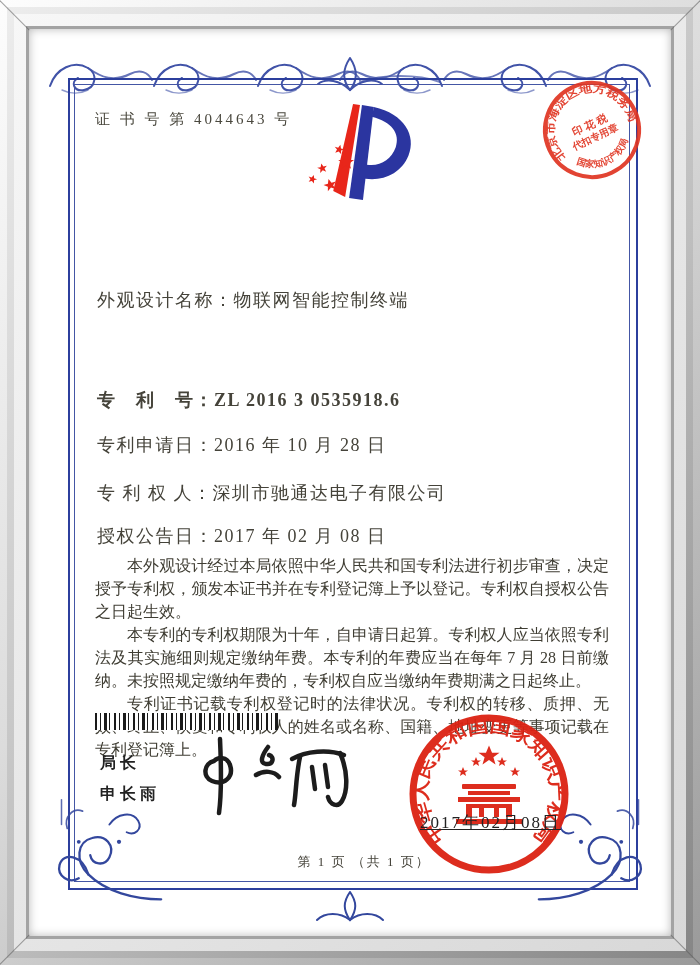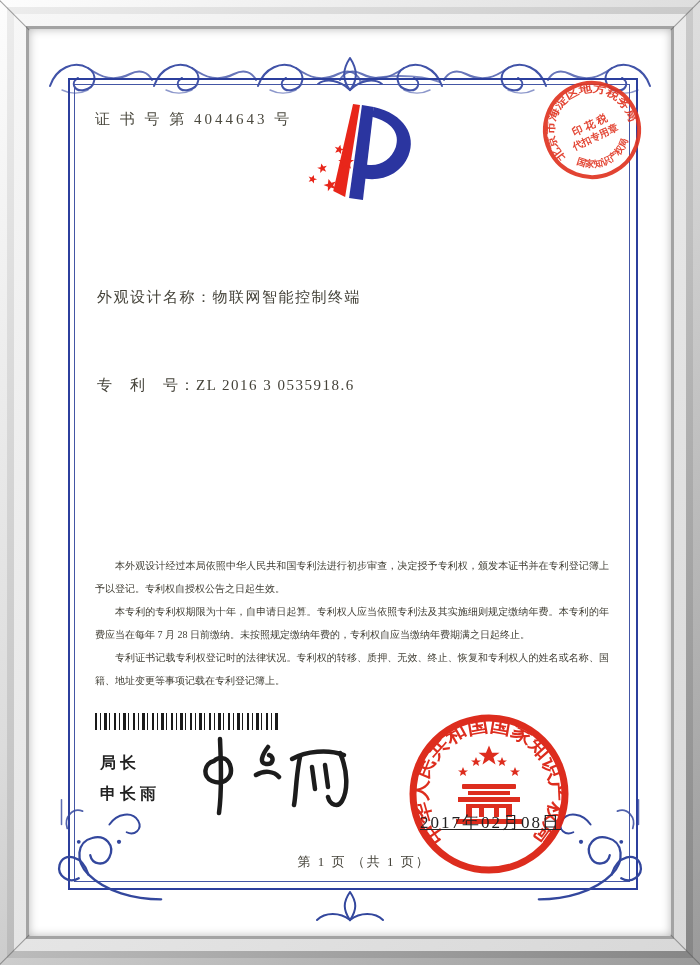--- a/index.html
+++ b/index.html
@@ -17,23 +17,23 @@
   #m-tr{right:0;top:0;transform:rotate(-45deg);transform-origin:100% 0;}
   #m-bl{left:0;bottom:0;transform:rotate(-45deg);transform-origin:0 100%;}
   #m-br{right:0;bottom:0;transform:rotate(45deg);transform-origin:100% 100%;}
   
   #border-outer{left:68px;top:78px;width:566px;height:808px;border:2px solid #2c3f9d;}
   #border-inner{left:74px;top:84px;width:554px;height:796px;border:1px solid #4456a5;}
   
   #cert-no{left:95px;top:110px;font-size:15px;letter-spacing:3px;color:#4a483e;}
   #title{left:0;right:0;top:201px;text-align:center;font-size:34px;font-weight:700;
          letter-spacing:7px;color:#161616;}
-  .field{left:97px;width:480px;font-size:15px;color:#45433a;letter-spacing:1.5px;white-space:nowrap;}
-  #fr0{top:288px;} #fr1{top:343px;} #fr2{top:376px;} #fr3{top:433px;} #fr4{top:481px;} #fr5{top:524px;}
-  #paras{left:95px;top:554px;width:514px;font-size:10px;line-height:23px;
+  .field{left:97px;width:480px;font-size:18px;color:#45433a;letter-spacing:1.5px;white-space:nowrap;}
+  #fr0{top:288px;} #fr1{top:343px;} #fr2{top:388px;font-weight:bold;} #fr3{top:433px;} #fr4{top:481px;} #fr5{top:524px;}
+  #paras{left:95px;top:554px;width:514px;font-size:16px;line-height:23px;
          color:#3f3d33;text-align:justify;}
   #paras p{margin:0;text-indent:2em;}
   #barcode{left:95px;top:713px;width:183px;height:17px;background-color:#fff;
      background-image:repeating-linear-gradient(90deg,
        #1a1a1a 0 2px,transparent 2px 5px,#1a1a1a 5px 6px,transparent 6px 9px,
        #1a1a1a 9px 12px,transparent 12px 14px,#1a1a1a 14px 15px,transparent 15px 19px);}
   #dir-label{left:100px;top:753px;font-family:Liberation Serif, serif;
      font-weight:700;font-size:16px;letter-spacing:4px;color:#222;}
   #dir-name{left:100px;top:784px;font-family:Liberation Mono, monospace;
      font-weight:700;font-size:16px;letter-spacing:4px;color:#222;}
@@ -159,20 +159,23 @@
     </text>
     <text x="0" y="-2" text-anchor="middle" font-size="10.5" font-weight="700" fill="#e03522">印 花 税</text>
     <text x="0" y="11" text-anchor="middle" font-size="9.8" font-weight="700" fill="#e03522">代扣专用章</text>
   </svg>
 
   
 
   
   <div class="abs field" id="fr0"><span>外观设计名称：</span><span>物联网智能控制终端</span></div>
   <div class="abs field" id="fr2"><span>专　利　号：</span><span>ZL 2016 3 0535918.6</span></div>
+  <div class="abs field" id="fr3"><span>专利申请日：</span><span>2016 年 10 月 28 日</span></div>
+  <div class="abs field" id="fr4"><span>专 利 权 人：</span><span>深圳市驰通达电子有限公司</span></div>
+  <div class="abs field" id="fr5"><span>授权公告日：</span><span>2017 年 02 月 08 日</span></div>
 
   
   <div class="abs" id="paras">
     <p>本外观设计经过本局依照中华人民共和国专利法进行初步审查，决定授予专利权，颁发本证书并在专利登记簿上予以登记。专利权自授权公告之日起生效。</p>
     <p>本专利的专利权期限为十年，自申请日起算。专利权人应当依照专利法及其实施细则规定缴纳年费。本专利的年费应当在每年 7 月 28 日前缴纳。未按照规定缴纳年费的，专利权自应当缴纳年费期满之日起终止。</p>
     <p>专利证书记载专利权登记时的法律状况。专利权的转移、质押、无效、终止、恢复和专利权人的姓名或名称、国籍、地址变更等事项记载在专利登记簿上。</p>
   </div>
 
   
   <div class="abs" id="barcode"></div>

